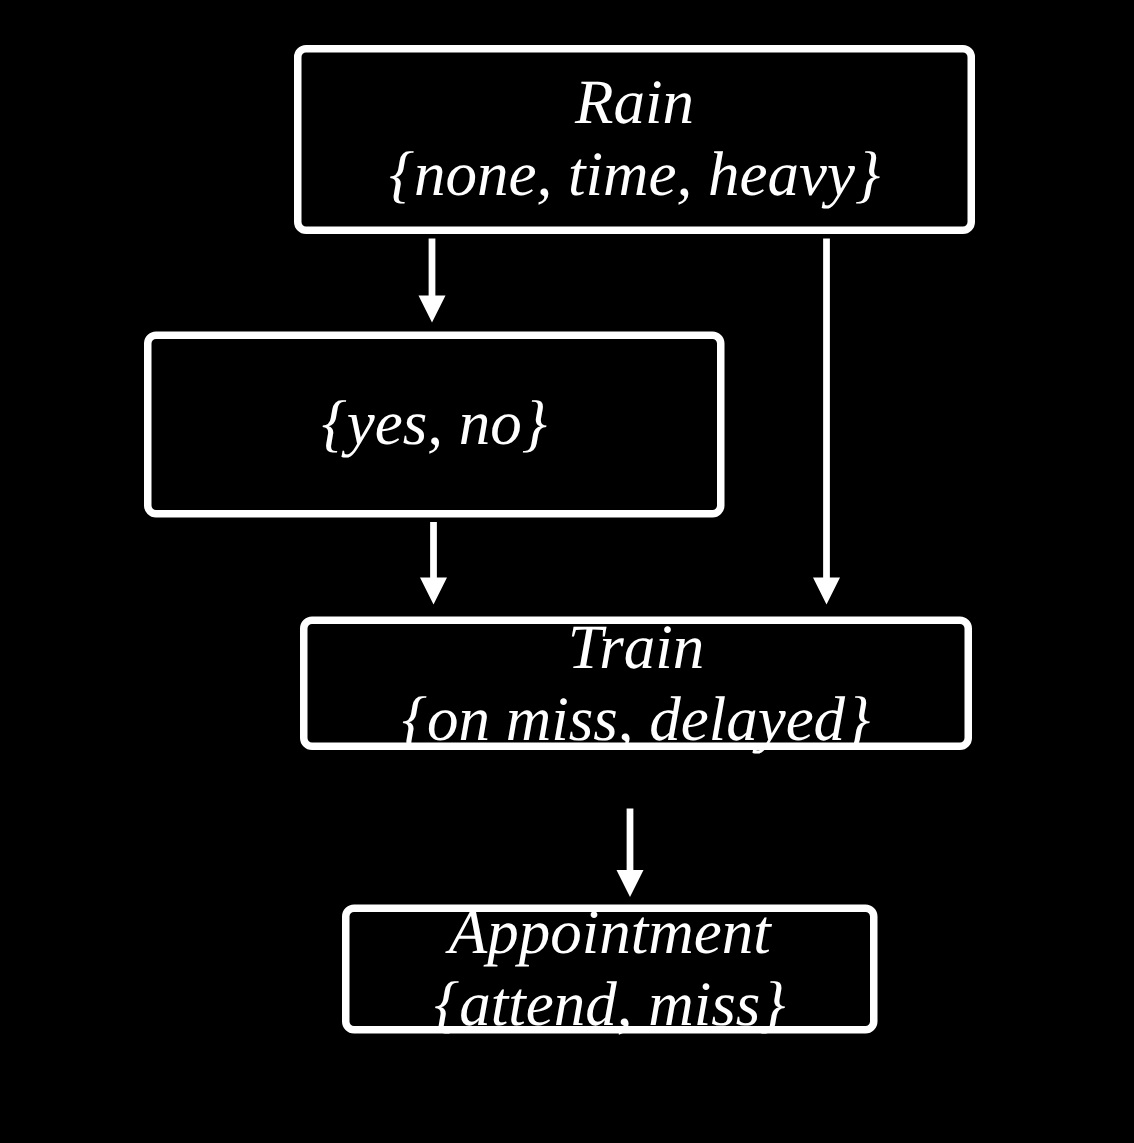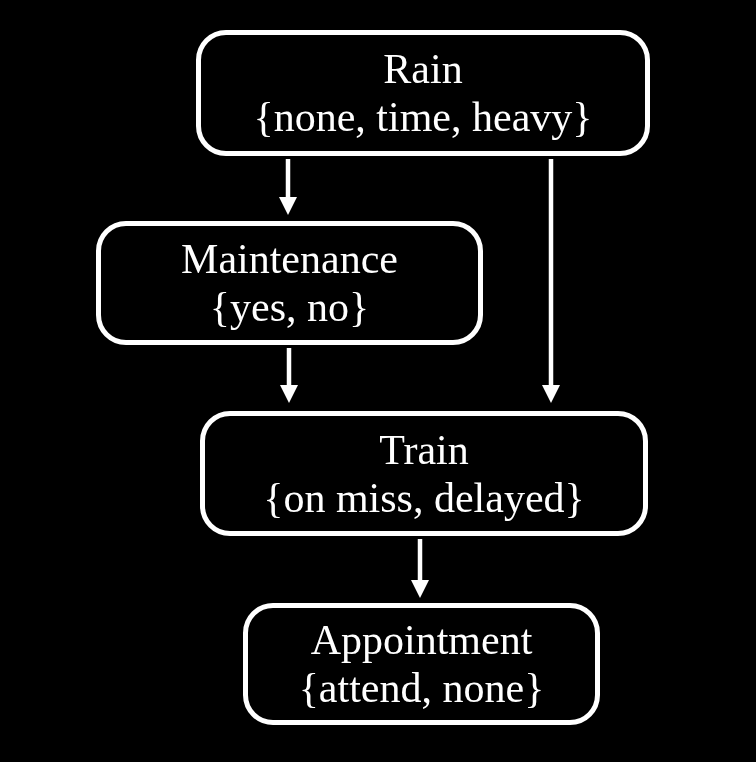--- a/index.html
+++ b/index.html
@@ -28,36 +28,37 @@
     stroke-width: 4.5;
   }
   .edges-layer polygon {
     fill: #ffffff;
     stroke: none;
   }
   .node {
     position: absolute;
     box-sizing: border-box;
     border: 5px solid #ffffff;
-    border-radius: 30px;
+    border-radius: 8px;
     background: #000000;
     display: flex;
     flex-direction: column;
     align-items: center;
     justify-content: center;
     text-align: center;
     color: #ffffff;
+    font-style: italic;
     font-size: 42px;
     line-height: 48px;
     white-space: nowrap;
   }
   .node-rain        { left: 196px; top: 30px;  width: 454px; height: 126px; }
   .node-maintenance { left: 96px;  top: 221px; width: 387px; height: 124px; }
-  .node-train       { left: 200px; top: 411px; width: 448px; height: 125px; }
-  .node-appointment { left: 243px; top: 603px; width: 357px; height: 122px; }
+  .node-train       { left: 200px; top: 411px; width: 448px; height: 89px; }
+  .node-appointment { left: 228px; top: 603px; width: 357px; height: 86px; }
 </style>
 </head>
 <body>
 
 <div class="canvas">
 
   <svg class="edges-layer" viewBox="0 0 756 762">
     <g>
       <line x1="288" y1="159" x2="288" y2="198"></line>
       <polygon points="279,197 297,197 288,215"></polygon>
@@ -75,27 +76,26 @@
       <polygon points="411,580 429,580 420,598"></polygon>
     </g>
   </svg>
 
   <div class="node node-rain">
     <div>Rain</div>
     <div>{none, time, heavy}</div>
   </div>
 
   <div class="node node-maintenance">
-    <div>Maintenance</div>
     <div>{yes, no}</div>
   </div>
 
   <div class="node node-train">
     <div>Train</div>
     <div>{on miss, delayed}</div>
   </div>
 
   <div class="node node-appointment">
     <div>Appointment</div>
-    <div>{attend, none}</div>
+    <div>{attend, miss}</div>
   </div>
 
 </div>
 
 </body></html>

